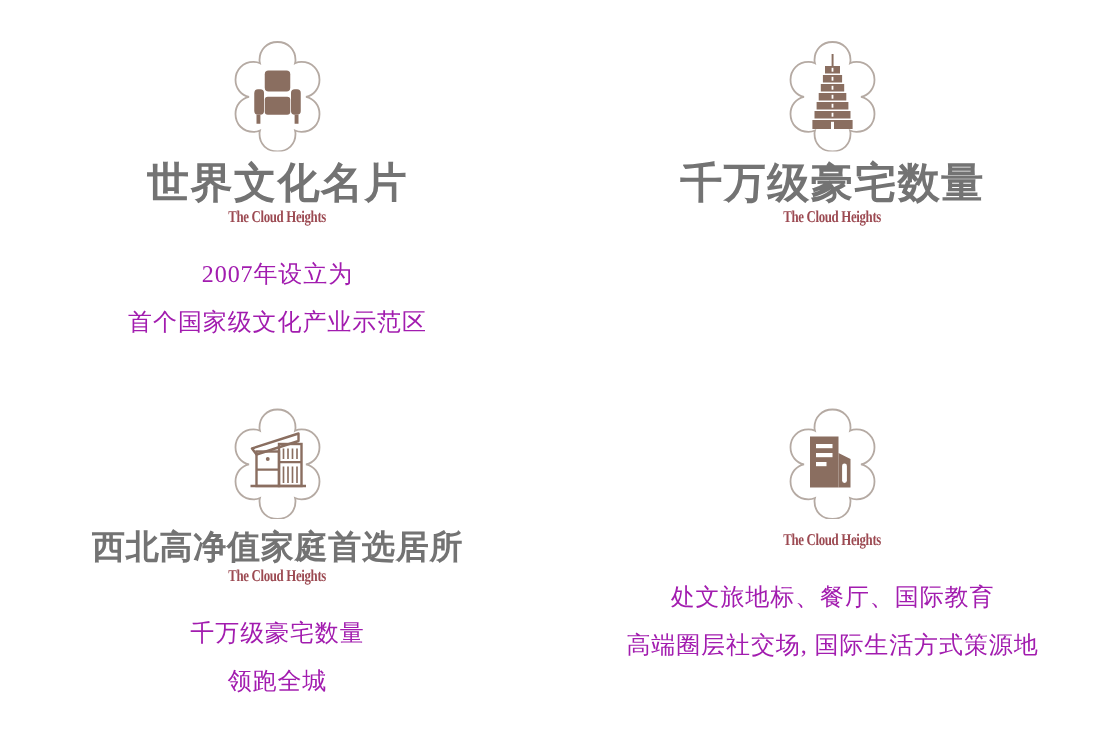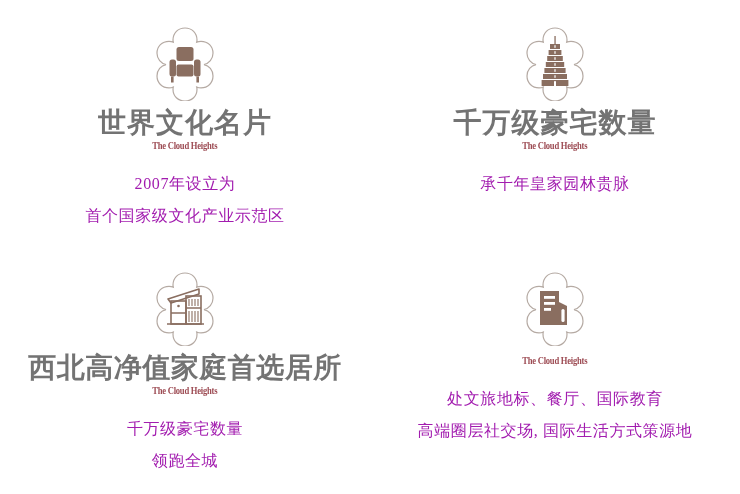--- a/index.html
+++ b/index.html
@@ -42,21 +42,21 @@
 
   .title {
     font-family: "Liberation Serif", "DejaVu Serif", serif;
     font-size: 28px;
     line-height: 1.08;
     color: #737373;
     letter-spacing: 1px;
     font-weight: 700;
     white-space: nowrap;
   }
-  .title.wide { font-size: 28px; letter-spacing: 0.5px; }
+  .title.wide { font-size: 22px; letter-spacing: 0.5px; }
 
   .subtitle {
     font-family: "Liberation Serif", "DejaVu Serif", serif;
     font-size: 11px;
     color: #9c4a52;
     letter-spacing: -0.3px;
     margin-top: 1px;
     font-weight: 700;
     transform: scaleX(0.78);
     white-space: nowrap;
@@ -118,21 +118,20 @@
           <rect x="41.4" y="40.2" width="1.2" height="2.6"></rect>
           <rect x="41.4" y="46.2" width="1.2" height="2.6"></rect>
           <rect x="41.4" y="52.2" width="1.2" height="2.6"></rect>
           <rect x="41" y="58.2" width="2" height="4.8"></rect>
         </g>
       </svg>
     </div>
     <div class="title">千万级豪宅数量</div>
     <div class="subtitle">The Cloud Heights</div>
     <div class="desc">
-      <span class="line">承千年皇家园林贵脉</span>
     </div>
   </div>
 
   <div class="card row2">
     <div class="icon-wrap">
       <svg width="84" height="78" viewBox="0 0 84 78">
         <path d="M42 5 C49 5 54 10 54 17 C54 17 54 18 53.7 19.2 C55 18.6 56.4 18.3 58 18.3 C65 18.3 70 23.4 70 30.2 C70 36.1 66 40.6 61 41.6 C66 42.6 70 47.1 70 53 C70 59.8 65 64.9 58 64.9 C56.4 64.9 55 64.6 53.7 64 C54 65.2 54 66.2 54 66.2 C54 73.2 49 78 42 78 C35 78 30 73.2 30 66.2 C30 66.2 30 65.2 30.3 64 C29 64.6 27.6 64.9 26 64.9 C19 64.9 14 59.8 14 53 C14 47.1 18 42.6 23 41.6 C18 40.6 14 36.1 14 30.2 C14 23.4 19 18.3 26 18.3 C27.6 18.3 29 18.6 30.3 19.2 C30 18 30 17 30 17 C30 10 35 5 42 5 Z" fill="none" stroke="#b5aaa3" stroke-width="1.2"></path>
         <path d="M25 31 L56 21 L56 26 L28 35 Z" fill="none" stroke="#8a6e60" stroke-width="1.6" stroke-linejoin="round"></path>
         <rect x="28" y="33" width="15" height="23" fill="none" stroke="#8a6e60" stroke-width="1.6"></rect>
         <rect x="43" y="28" width="15" height="28" fill="none" stroke="#8a6e60" stroke-width="1.6"></rect>

